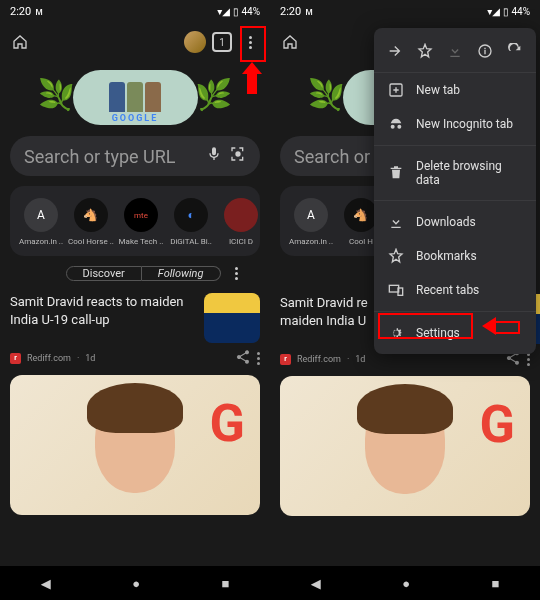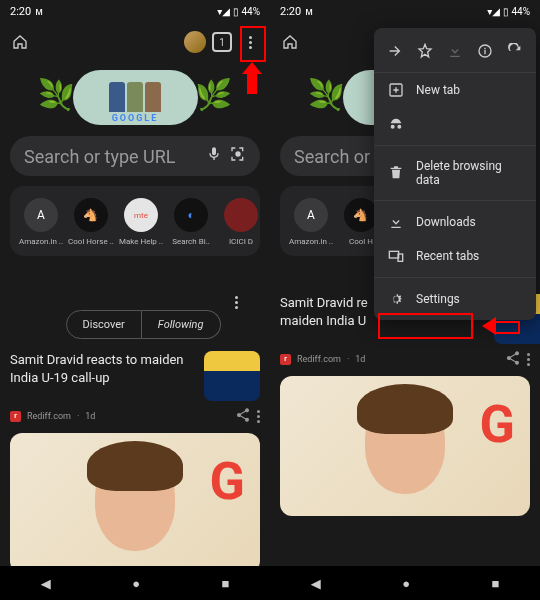--- a/index.html
+++ b/index.html
@@ -27,21 +27,21 @@
 .doodle-text { font-size: 9px; color: #4285f4; letter-spacing: 2px; position: absolute; bottom: 2px; font-weight: bold; }
 .doodle-figs { display: flex; gap: 2px; }
 .fig { width: 16px; height: 30px; background: #6b8e7f; border-radius: 3px 3px 0 0; }
 .search-bar { margin: 4px 10px 10px; height: 40px; background: #2d2d30; border-radius: 20px; display: flex; align-items: center; padding: 0 14px; gap: 8px; }
 .search-placeholder { flex: 1; color: #999; font-size: 18px; }
 .shortcuts { margin: 0 10px; background: #252528; border-radius: 14px; padding: 12px 6px 10px; display: flex; overflow: hidden; }
 .shortcut { width: 50px; flex-shrink: 0; display: flex; flex-direction: column; align-items: center; gap: 5px; }
 .sc-icon { width: 34px; height: 34px; border-radius: 50%; background: #3a3a3d; display: flex; align-items: center; justify-content: center; font-size: 12px; }
 .sc-label { font-size: 8px; color: #bbb; text-align: center; white-space: nowrap; overflow: hidden; width: 48px; text-overflow: ellipsis; }
 .feed-tabs { margin: 10px 10px 12px; display: flex; align-items: center; gap: 0; justify-content: center; }
-.tab-pill { border: 1px solid #555; padding: 7px 16px; font-size: 11px; color: #ddd; margin-top: 44px; }
+.tab-pill { border: 1px solid #555; padding: 0 16px; font-size: 11px; color: #ddd; }
 .tab-pill.left { border-radius: 16px 0 0 16px; }
 .tab-pill.right { border-radius: 0 16px 16px 0; border-left: none; font-style: italic; }
 .tab-more { margin-left: 8px; width: 16px; display: flex; flex-direction: column; gap: 2px; align-items: center; }
 .tab-more span { width: 3px; height: 3px; background: #ccc; border-radius: 50%; }
 .article { margin: 0 10px 8px; }
 .article-top { display: flex; gap: 8px; }
 .article-title { flex: 1; font-size: 13px; line-height: 1.35; color: #e8e8e8; }
 .article-thumb { width: 56px; height: 50px; background: linear-gradient(#f0c840 40%,#0a2a5e 40%); border-radius: 8px; flex-shrink: 0; }
 .article-meta { display: flex; align-items: center; gap: 6px; margin-top: 6px; font-size: 9px; color: #999; }
 .meta-icon { width: 11px; height: 11px; background: #d32f2f; border-radius: 2px; display: flex; align-items: center; justify-content: center; color: #fff; font-size: 7px; font-weight: bold; }
@@ -134,26 +134,26 @@
   <div class="shortcuts">
     <div class="shortcut">
         <div class="sc-icon" style="color:#fff">A</div>
         <div class="sc-label">Amazon.in ..</div>
       </div>
     <div class="shortcut">
         <div class="sc-icon" style="background:#111">🐴</div>
         <div class="sc-label">Cool Horse ..</div>
       </div>
     <div class="shortcut">
-        <div class="sc-icon" style="background:#e5e5e5;font-size:8px;color:#e74c3c">mte</div>
-        <div class="sc-label">Make Help ..</div>
+        <div class="sc-icon" style="background:#000000;font-size:8px;color:#e74c3c">mte</div>
+        <div class="sc-label">Make Tech ..</div>
       </div>
     <div class="shortcut">
         <div class="sc-icon" style="background:#111;color:#4285f4">◐</div>
-        <div class="sc-label">Search Bi..</div>
+        <div class="sc-label">DiGiTAL Bi..</div>
       </div>
     <div class="shortcut">
         <div class="sc-icon" style="background:#7a1f1f"></div>
         <div class="sc-label">ICICI D</div>
       </div>
   </div>
 
   <div class="feed-tabs">
     <div style="width:40px"></div>
     <div class="tab-pill left">Discover</div>
@@ -325,38 +325,47 @@
           </svg>
         </span>
       <span>New tab</span>
     </div>
     <div class="menu-item">
       <span class="menu-icon">
           <svg viewBox="0 0 24 24">
             <path fill="currentColor" d="M12 4c4 0 6 3 6 3l2 4H4l2-4s2-3 6-3zm-5 9a3 3 0 110 6 3 3 0 010-6zm10 0a3 3 0 110 6 3 3 0 010-6z"></path>
           </svg>
         </span>
+      <span>New Incognito tab</span>
     </div>
     <div class="menu-divider"></div>
     <div class="menu-item">
       <span class="menu-icon">
           <svg viewBox="0 0 24 24">
             <path fill="currentColor" d="M6 7h12l-1 13H7zM4 4h16v2H4zm5-2h6v2H9z"></path>
           </svg>
         </span>
       <span>Delete browsing data</span>
     </div>
     <div class="menu-divider"></div>
     <div class="menu-item">
       <span class="menu-icon">
           <svg viewBox="0 0 24 24">
             <path fill="currentColor" d="M12 3v10l4-4 1.4 1.4L12 16 6.6 10.4 8 9l4 4V3zM5 19h14v2H5z"></path>
           </svg>
         </span>
       <span>Downloads</span>
+    </div>
+    <div class="menu-item">
+      <span class="menu-icon">
+          <svg viewBox="0 0 24 24">
+            <path fill="none" stroke="currentColor" stroke-width="2" d="M12 2l2.5 6.5L21 9l-5 4.5L17.5 21 12 17l-5.5 4L8 13.5 3 9l6.5-.5z"></path>
+          </svg>
+        </span>
+      <span>Bookmarks</span>
     </div>
     <div class="menu-item">
       <span class="menu-icon">
           <svg viewBox="0 0 24 24">
             <rect x="2" y="5" width="14" height="10" fill="none" stroke="currentColor" stroke-width="2"></rect>
             <rect x="15" y="9" width="7" height="11" fill="none" stroke="currentColor" stroke-width="2"></rect>
           </svg>
         </span>
       <span>Recent tabs</span>
     </div>

